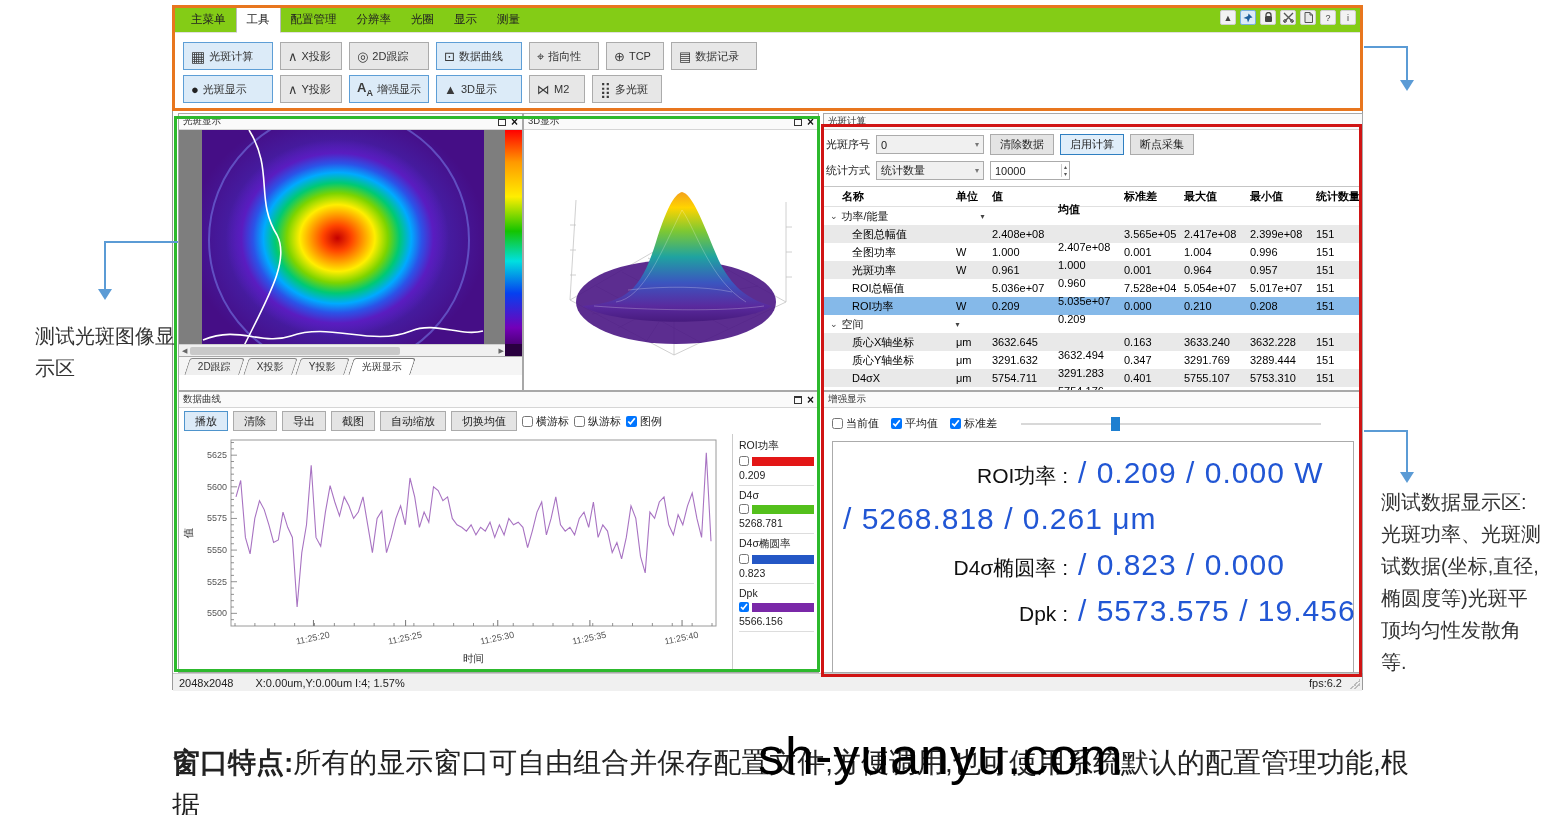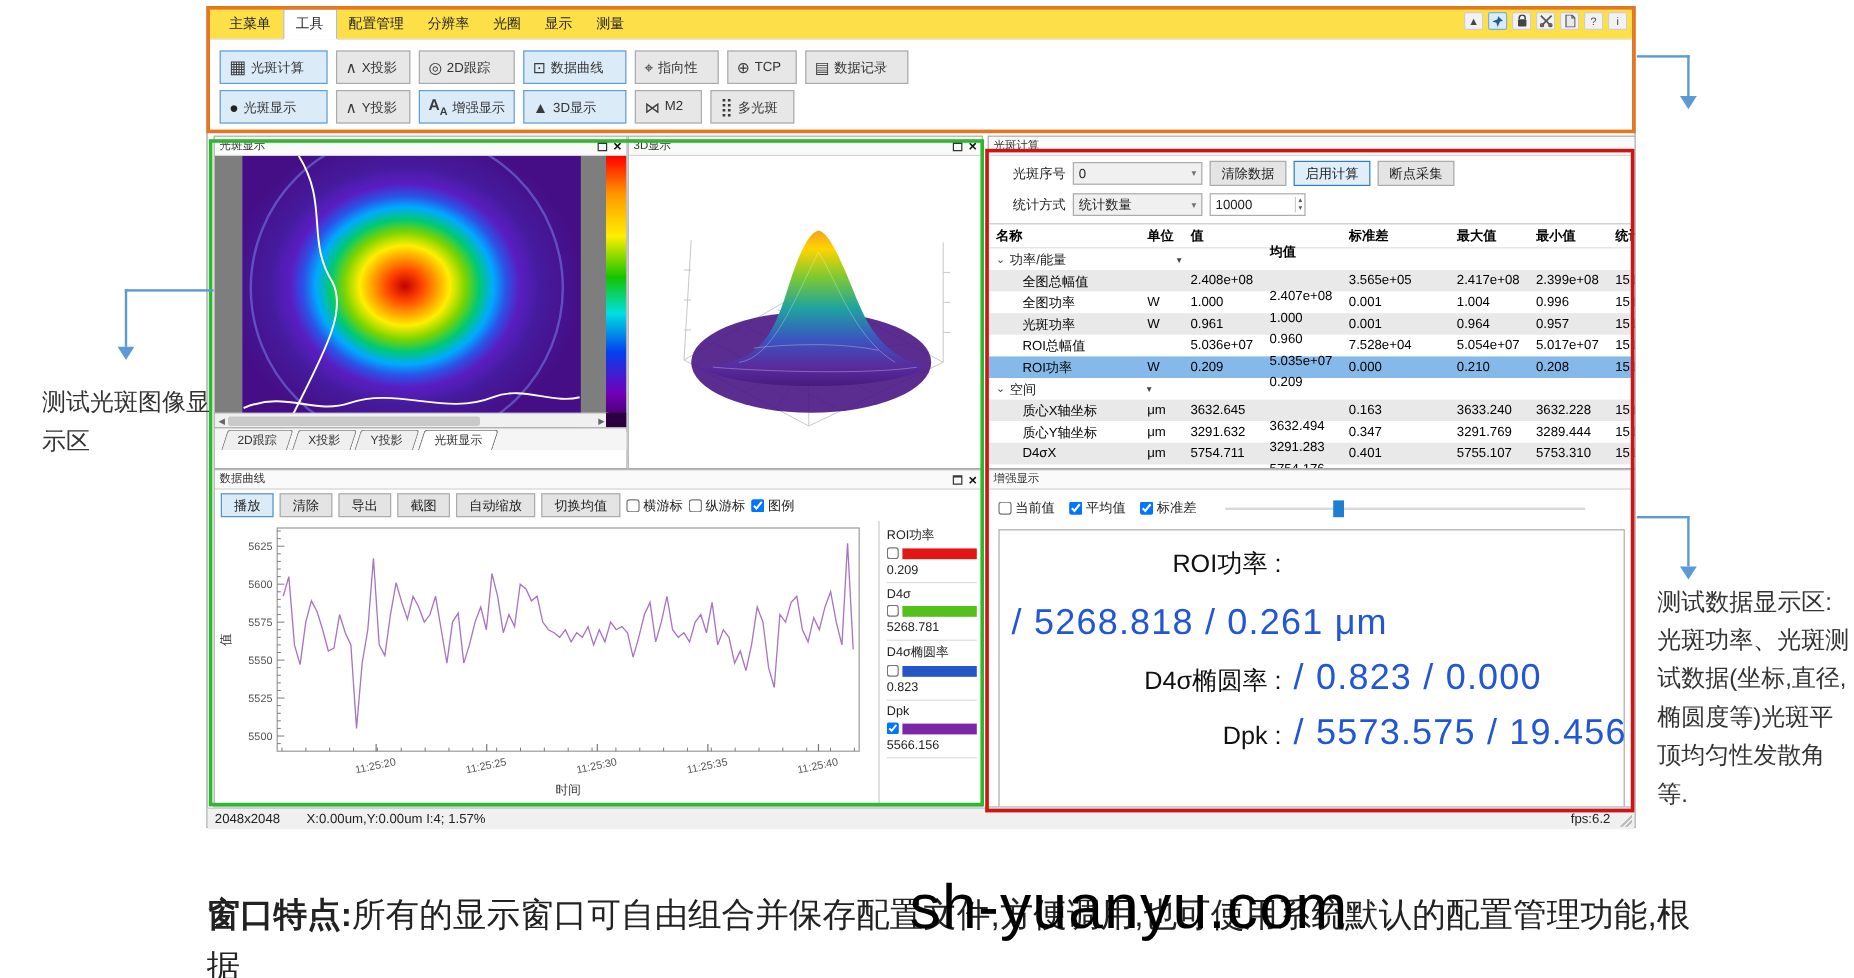--- a/index.html
+++ b/index.html
@@ -2,21 +2,21 @@
 <html><head>
 <meta charset="utf-8">
 <style>
   *{box-sizing:border-box;margin:0;padding:0;font-family:"Liberation Sans","DejaVu Sans",sans-serif;}
   body{width:1545px;height:815px;background:#fff;position:relative;overflow:hidden;}
   #root{position:absolute;inset:0;}
 
   
   #frame{position:absolute;left:172px;top:5px;width:1191px;height:685px;background:#fff;border:1px solid #9a9a9a;}
   
-  #menu-bar{position:absolute;left:0;top:0;width:100%;height:27px;display:flex;align-items:flex-end;padding:0 8px;border-bottom:1px solid #e0e0e0;background:#fde047;}
+  #menu-bar{position:absolute;left:0;top:0;width:100%;height:27px;display:flex;align-items:flex-end;padding:0 8px;border-bottom:1px solid #e0e0e0;background:#84cc16;}
   .menu-item{font-size:11.5px;color:#222;padding:4px 10px 5px;cursor:default;}
   .menu-item.active{border:1px solid #bbb;border-bottom:1px solid #fff;background:#fff;margin-bottom:-1px;}
   #win-icons{position:absolute;right:6px;top:4px;display:flex;gap:4px;align-items:center;}
   .wic{width:16px;height:15px;display:flex;align-items:center;justify-content:center;font-size:9px;color:#444;border:1px solid transparent;background:#f2f2f2;border-color:#cfcfcf;border-radius:2px;}
   .wic.pin{background:#dcebf8;border-color:#7ab0dd;color:#1b5e9e;}
   
   .tb-row{position:absolute;left:10px;display:flex;gap:7px;}
   #tb-row1{top:36px;} #tb-row2{top:69px;}
   .tb-btn{height:28px;display:flex;align-items:center;gap:4px;padding:0 7px;background:#e7e7e7;border:1px solid #ababab;font-size:11px;color:#333;cursor:default;white-space:nowrap;}
   .tb-btn.tb-active{background:#dcebf8;border:1px solid #5d9ed6;}
@@ -47,40 +47,40 @@
   .tab{height:17px;padding:0 10px;border:1px solid #888;border-bottom:none;border-radius:3px 3px 0 0;transform:skewX(-18deg);background:#efefef;display:flex;align-items:center;margin-right:4px;}
   .tab span{transform:skewX(18deg);font-size:10px;color:#333;white-space:nowrap;}
   .tab.active{background:#fff;border-color:#777;}
 
   
   #d3-panel{left:350px;top:107px;width:296px;height:278px;}
   #d3-body{position:relative;height:261px;background:#fff;}
 
   
   #calc-panel{left:650px;top:107px;width:540px;height:278px;}
-  .ctrl-row{display:flex;align-items:center;gap:6px;padding:4px 20px 2px;font-size:11px;color:#222;}
+  .ctrl-row{display:flex;align-items:center;gap:6px;padding:4px 2px 2px;font-size:11px;color:#222;}
   .sel{display:flex;align-items:center;justify-content:space-between;background:#f0f0f0;border:1px solid #ababab;height:19px;padding:0 4px;font-size:11px;color:#222;}
   .sel .car{color:#777;font-size:8px;margin-left:6px;}
   .pbtn{height:21px;padding:0 9px;background:#e4e4e4;border:1px solid #ababab;font-size:11px;color:#222;display:flex;align-items:center;}
   .pbtn.on{background:#e0eefa;border-color:#2f7fc1;}
   .spin{display:flex;align-items:center;border:1px solid #ababab;height:19px;background:#fff;}
   .spin .v{width:70px;padding:0 4px;font-size:11px;}
   .spin .ud{display:flex;flex-direction:column;font-size:6px;color:#555;border-left:1px solid #ccc;padding:0 2px;line-height:1.1;}
   #calc-table{margin-top:4px;border-top:1px solid #c5c5c5;font-size:11px;}
   .t-row{display:flex;height:18px;align-items:center;}
   .t-row.head{font-weight:bold;height:20px;border-bottom:1px solid #e0e0e0;}
   .t-row.odd{background:#e9e9e9;}
   .t-row.evenr{background:#fff;}
   .t-row.sel-row{background:#85b9e9;}
   .t-row.group{font-size:11px;color:#222;}
   .gcaret{color:#444;font-size:9px;margin:0 4px 0 6px;}
   .gmid{color:#444;font-size:8px;margin-left:92px;}
   .t-c{flex:0 0 auto;overflow:hidden;white-space:nowrap;}
-  .c0{width:132px;padding-left:28px;} .t-row.head .c0{padding-left:6px;}
-  .c1{width:36px;} .c2{width:66px;} .c3{width:66px;margin-top:25px;} .c4{width:60px;} .c5{width:66px;margin-left:30px;} .c6{width:66px;} .c7{width:46px;}
+  .c0{width:132px;padding-left:28px;} .t-row.head .c0{padding-left:18px;}
+  .c1{width:36px;} .c2{width:66px;} .c3{width:66px;margin-top:25px;} .c4{width:60px;} .c5{width:66px;} .c6{width:66px;} .c7{width:46px;}
 
   
   #curve-panel{left:5px;top:385px;width:641px;height:282px;}
   #curve-toolbar{display:flex;align-items:center;gap:5px;padding:3px 5px;height:26px;}
   .cbtn{height:20px;padding:0 10px;background:#e4e4e4;border:1px solid #ababab;font-size:11px;color:#222;display:flex;align-items:center;}
   .cbtn.on{background:#dcebf8;border-color:#4e94cc;}
   .chk{display:flex;align-items:center;gap:3px;font-size:11px;color:#222;}
   .chk input{width:11px;height:11px;margin:0;}
   #curve-body{display:flex;height:240px;}
   #curve-svg{flex:0 0 553px;}
@@ -602,20 +602,21 @@
             </label>
           </span>
         <span id="enh-slider">
           <span id="enh-track"></span>
           <span id="enh-handle"></span>
         </span>
       </div>
       <div id="enh-box">
           <div class="ro-row">
             <span class="ro-label">ROI功率 :</span>
+            <span class="ro-val">/ 0.209 / 0.000 W</span>
           </div>
           <div class="ro-row">
             <span class="ro-val">/ 5268.818 / 0.261 μm</span>
           </div>
           <div class="ro-row">
             <span class="ro-label">D4σ椭圆率 :</span>
             <span class="ro-val">/ 0.823 / 0.000</span>
           </div>
           <div class="ro-row">
             <span class="ro-label">Dpk :</span>

